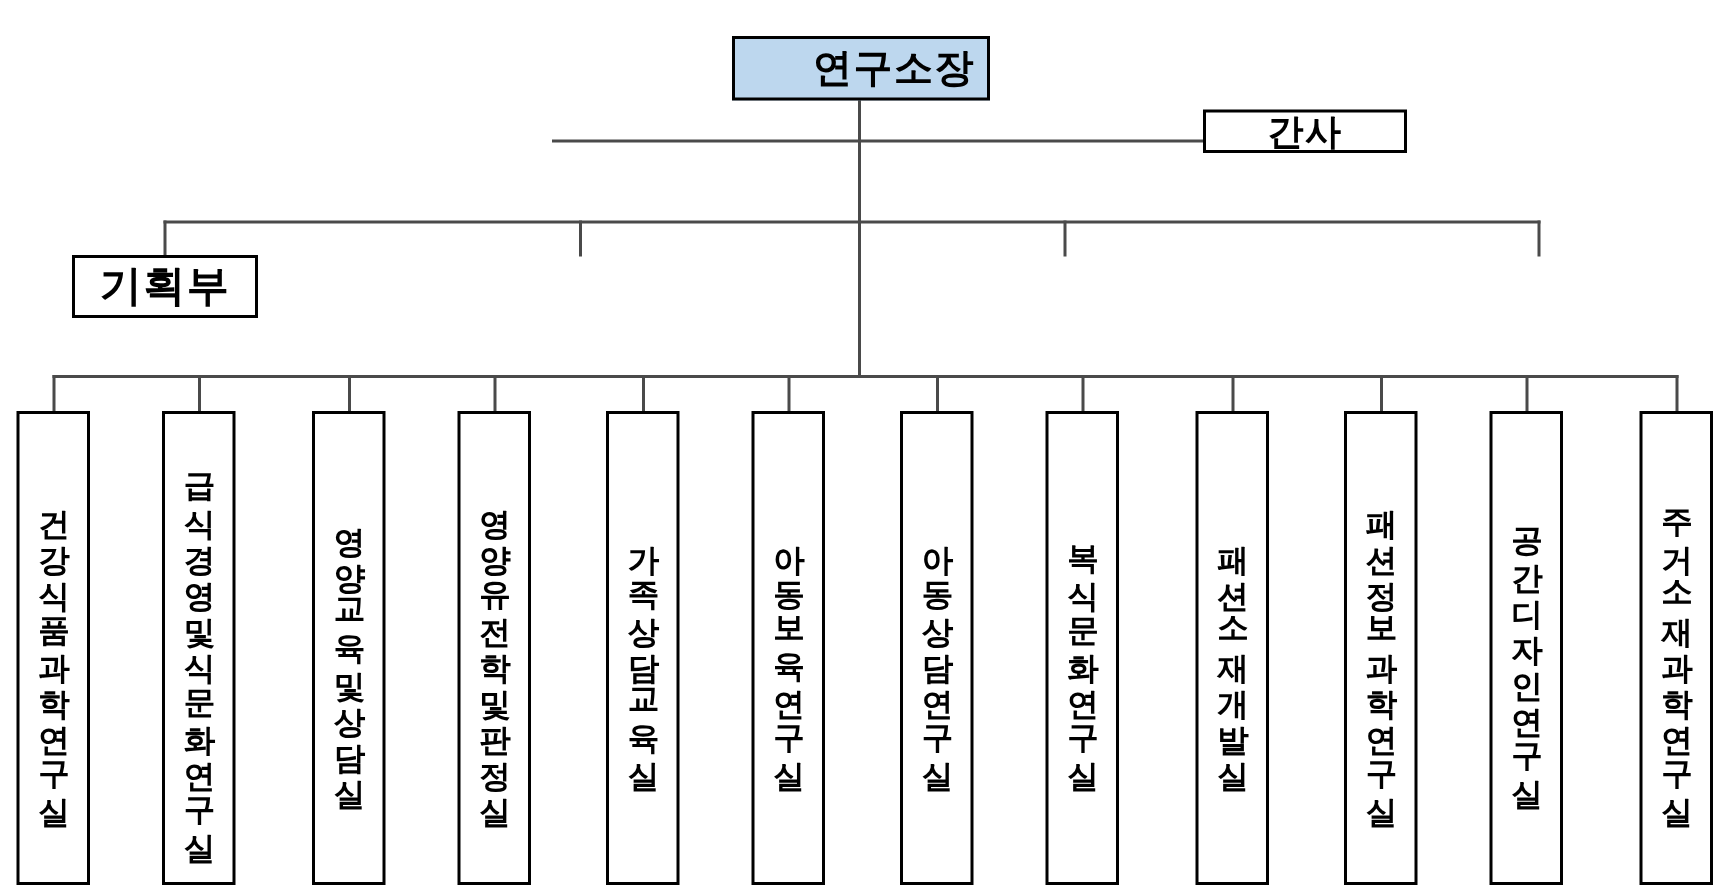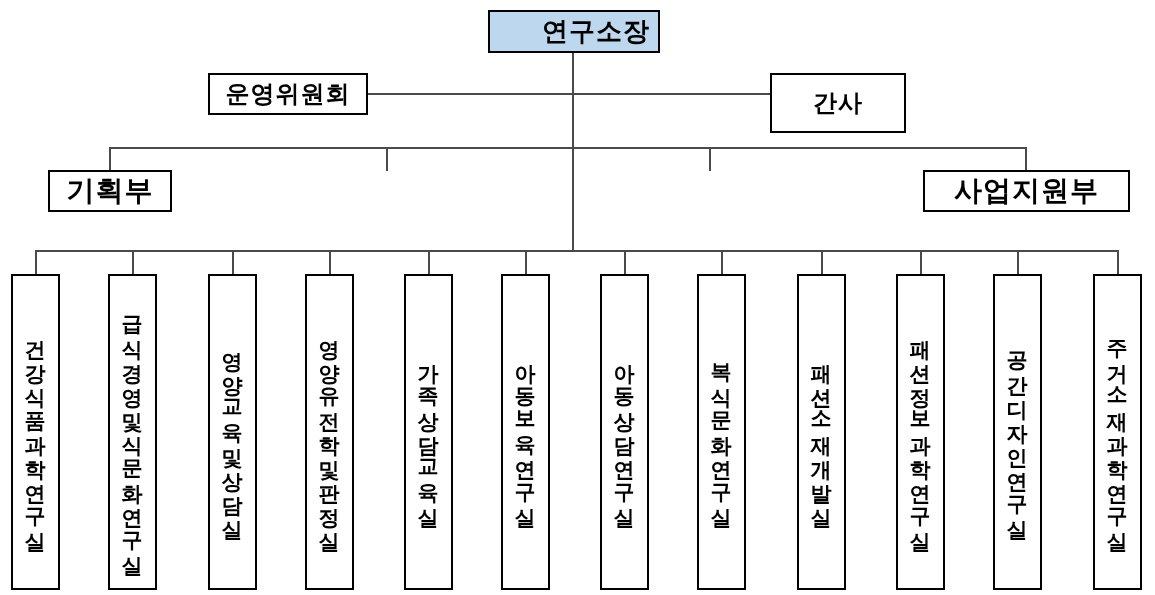--- a/index.html
+++ b/index.html
@@ -70,27 +70,25 @@
   <div class="vline" style="left: 329px; top: 250px; height: 25px; background: rgb(74, 74, 74);"></div>
   <div class="vline" style="left: 428px; top: 250px; height: 25px; background: rgb(74, 74, 74);"></div>
   <div class="vline" style="left: 525px; top: 250px; height: 25px; background: rgb(74, 74, 74);"></div>
   <div class="vline" style="left: 624px; top: 250px; height: 25px; background: rgb(74, 74, 74);"></div>
   <div class="vline" style="left: 721px; top: 250px; height: 25px; background: rgb(74, 74, 74);"></div>
   <div class="vline" style="left: 821px; top: 250px; height: 25px; background: rgb(74, 74, 74);"></div>
   <div class="vline" style="left: 920px; top: 250px; height: 25px; background: rgb(74, 74, 74);"></div>
   <div class="vline" style="left: 1017px; top: 250px; height: 25px; background: rgb(74, 74, 74);"></div>
   <div class="vline" style="left: 1117px; top: 250px; height: 25px; background: rgb(74, 74, 74);"></div>
 
-  <div class="box lvl-root" style="left: 488px; top: 10px; width: 172px; height: 43px; background: rgb(189, 215, 238); padding-left: 44px;">연구소장</div>
+  <div class="box lvl-root" style="left: 488px; top: 24px; width: 172px; height: 43px; background: rgb(189, 215, 238); padding-left: 44px;">연구소장</div>
 
-  <div class="box lvl-two" style="left:208px; top:73px; width:160px; height:42px;">운영위원회</div>
-  <div class="box lvl-two" style="left:770px; top:73px; width:136px; height:60px;">간사</div>
+  <div class="box lvl-two" style="left:802px; top:73px; width:136px; height:29px;">간사</div>
 
   <div class="box lvl-dept" style="left:48px;  top:170px; width:124px; height:42px;">기획부</div>
-  <div class="box lvl-dept" style="left:923px; top:170px; width:207px; height:42px;">사업지원부</div>
 
   <div class="lab" style="left:11px;">
       <span class="lab-text">건강식품과학연구실</span>
     </div>
   <div class="lab" style="left:108px;">
       <span class="lab-text">급식경영및식문화연구실</span>
     </div>
   <div class="lab" style="left:208px;">
       <span class="lab-text">영양교육및상담실</span>
     </div>

